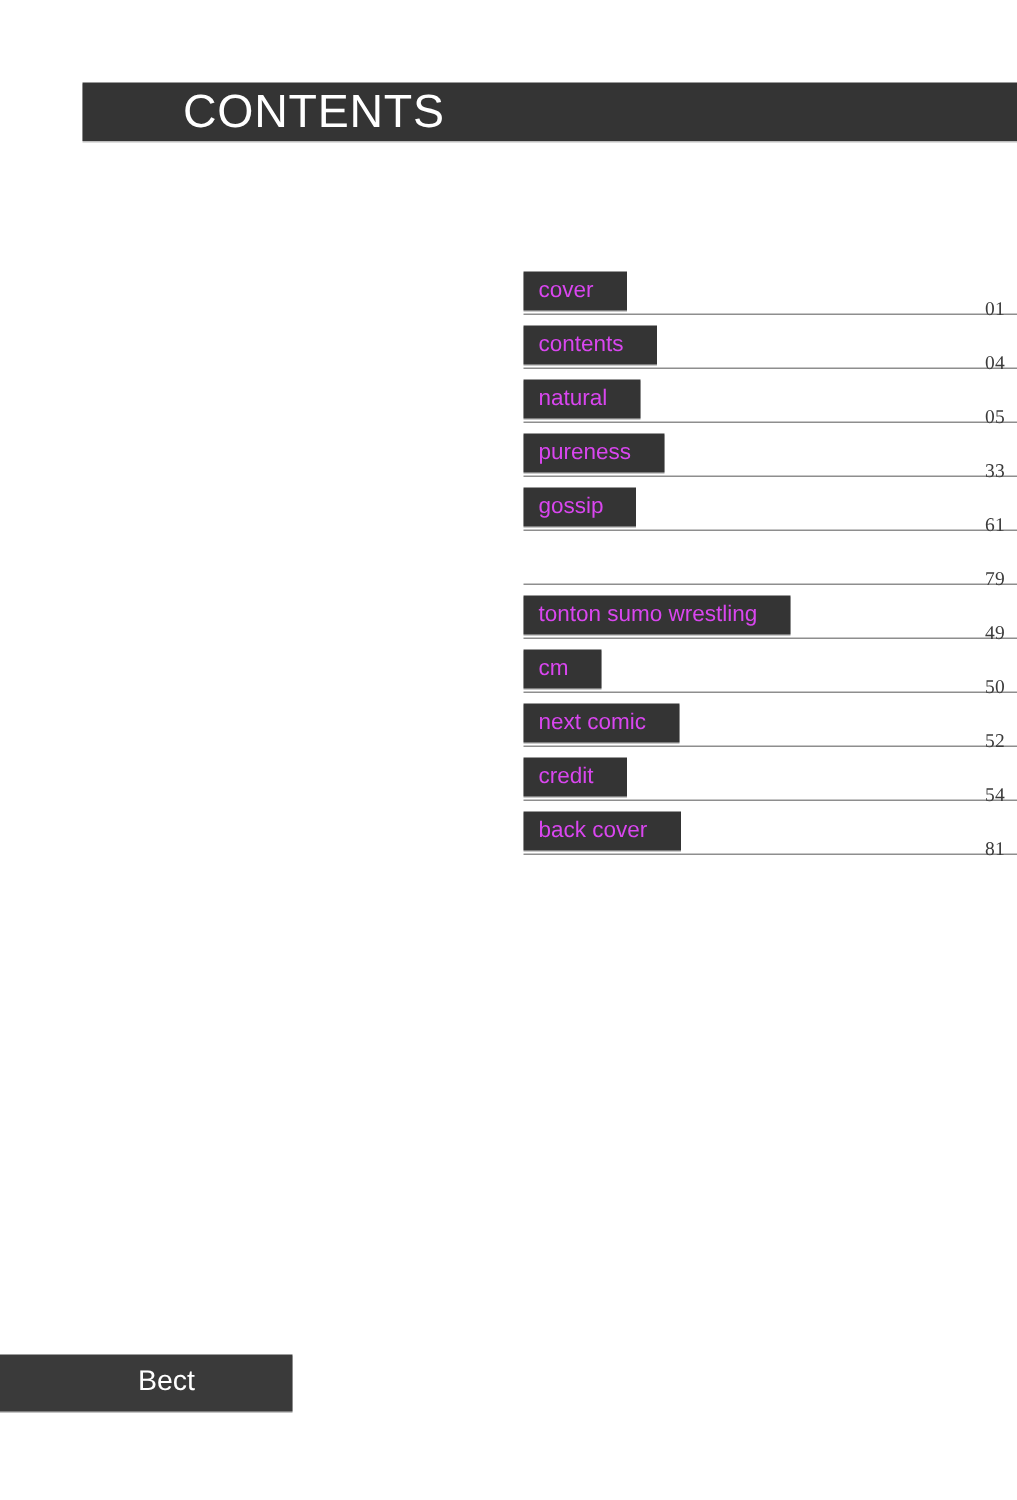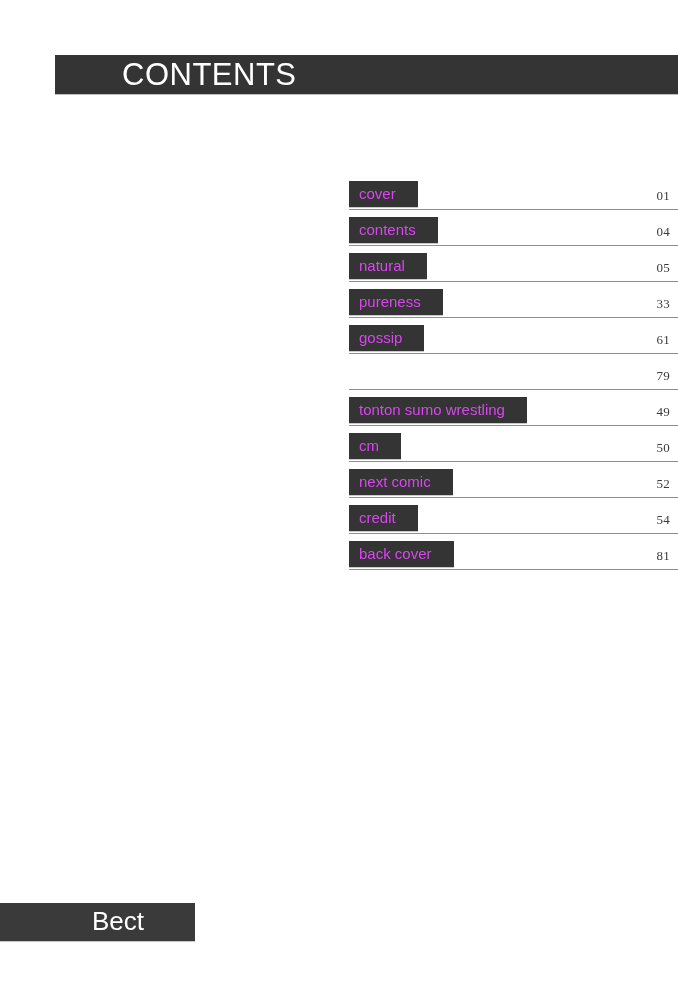--- a/index.html
+++ b/index.html
@@ -70,21 +70,21 @@
     font-size: 15px;
     line-height: 26px;
     padding: 0 22px 0 10px;
     white-space: nowrap;
     box-sizing: border-box;
     box-shadow: 0 1px 0 0 #c9c9c9;
   }
   .toc-page {
     position: absolute;
     right: 8px;
-    top: 7px;
+    top: 17px;
     width: 28px;
     text-align: right;
     color: #3b3b3b;
     font-size: 13px;
     line-height: 15px;
     font-family: "Liberation Serif", serif;
     letter-spacing: 0.2px;
   }
 
   
@@ -96,21 +96,21 @@
     height: 38px;
     background: #3a3a3a;
     box-shadow: 0 1px 0 0 #c4c4c4;
   }
   .footer-title {
     position: absolute;
     left: 92px;
     top: 50%;
     transform: translateY(-54%);
     color: #ffffff;
-    font-size: 26px;
+    font-size: 19px;
     line-height: 1;
     white-space: nowrap;
     font-weight: 400;
   }
 </style>
 </head>
 <body>
 
 <div class="header-bar">
   <div class="header-title">CONTENTS</div>

